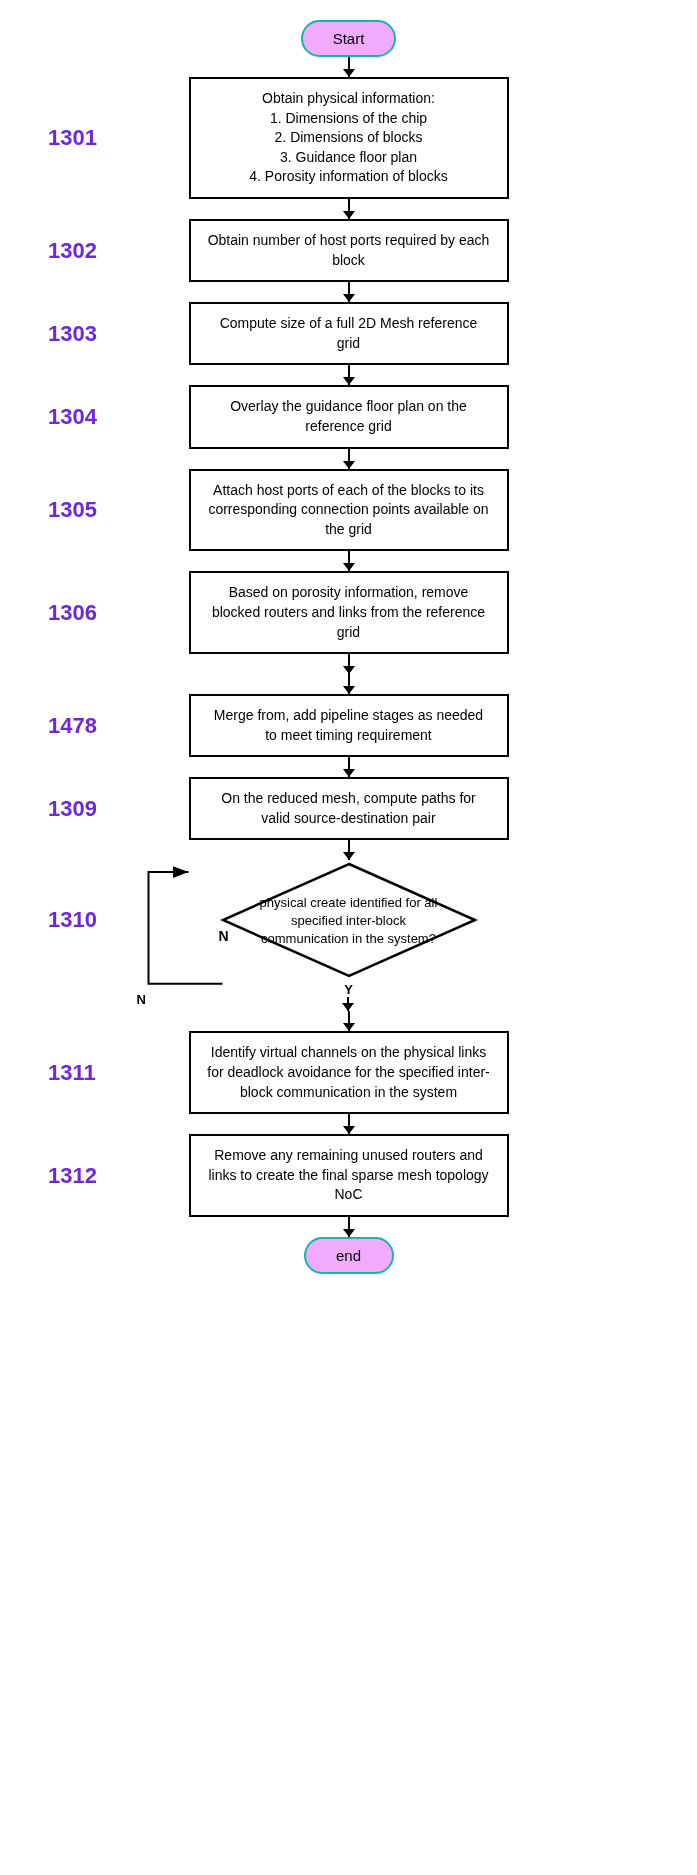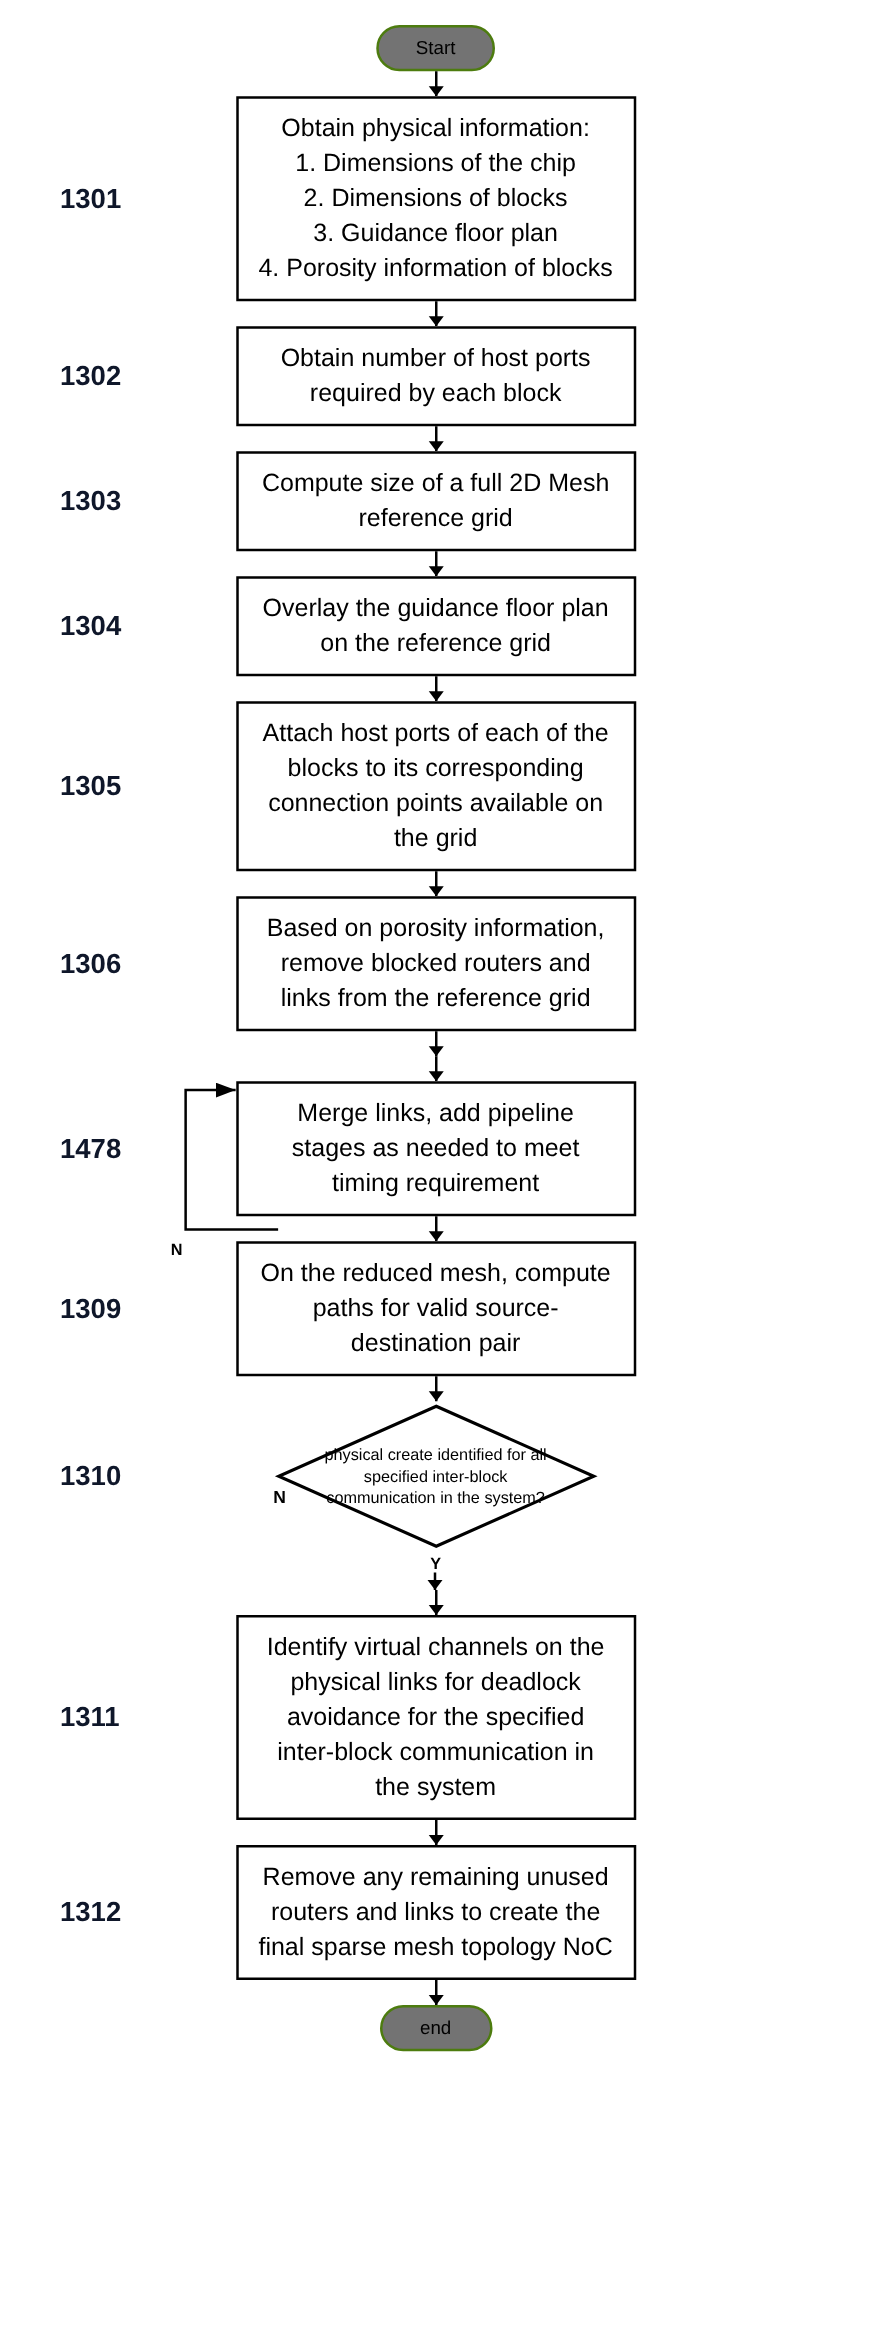--- a/index.html
+++ b/index.html
@@ -21,34 +21,34 @@
     }
     .node-wrapper {
       display: flex;
       flex-direction: column;
       align-items: center;
       width: 100%;
       position: relative;
     }
     
     .terminal {
-      border: 2px solid #4d7c0f;
+      border: 2px solid #14b8a6;
       border-radius: 28px;
       padding: 8px 30px;
       font-size: 15px;
       font-weight: normal;
       text-align: center;
-      background: #737373;
+      background: #f0abfc;
       min-width: 90px;
     }
     
     .process {
       border: 2px solid #000;
       padding: 10px 16px;
-      font-size: 20px;
+      font-size: 14px;
       text-align: center;
       background: #fff;
       width: 320px;
       line-height: 1.4;
     }
     
     .decision-wrapper {
       position: relative;
       width: 260px;
       height: 120px;
@@ -110,21 +110,21 @@
       justify-content: center;
       width: 100%;
     }
     .curly-label {
       position: absolute;
       left: 48px;
       display: flex;
       align-items: center;
       font-size: 22px;
       font-weight: bold;
-      color: #0f172a;
+      color: #6d28d9;
     }
     
     .loop-container {
       position: relative;
       display: flex;
       flex-direction: column;
       align-items: center;
       width: 100%;
     }
   </style>
@@ -177,21 +177,21 @@
   <div class="step-row">
     <div class="curly-label">1306</div>
     <div class="process">Based on porosity information, remove blocked routers and links from the reference grid</div>
   </div>
   <div class="arrow-down"></div>
 
   <div class="arrow-down"></div>
 
   <div class="step-row">
     <div class="curly-label">1478</div>
-    <div class="process">Merge links, add pipeline stages as needed to meet timing requirement</div>
+    <div class="process">Merge from, add pipeline stages as needed to meet timing requirement</div>
   </div>
   <div class="arrow-down"></div>
 
   <div class="loop-container">
 
     <div class="step-row">
       <div class="curly-label">1309</div>
       <div class="process">On the reduced mesh, compute paths for valid source-destination pair</div>
     </div>
     <div class="arrow-down"></div>

